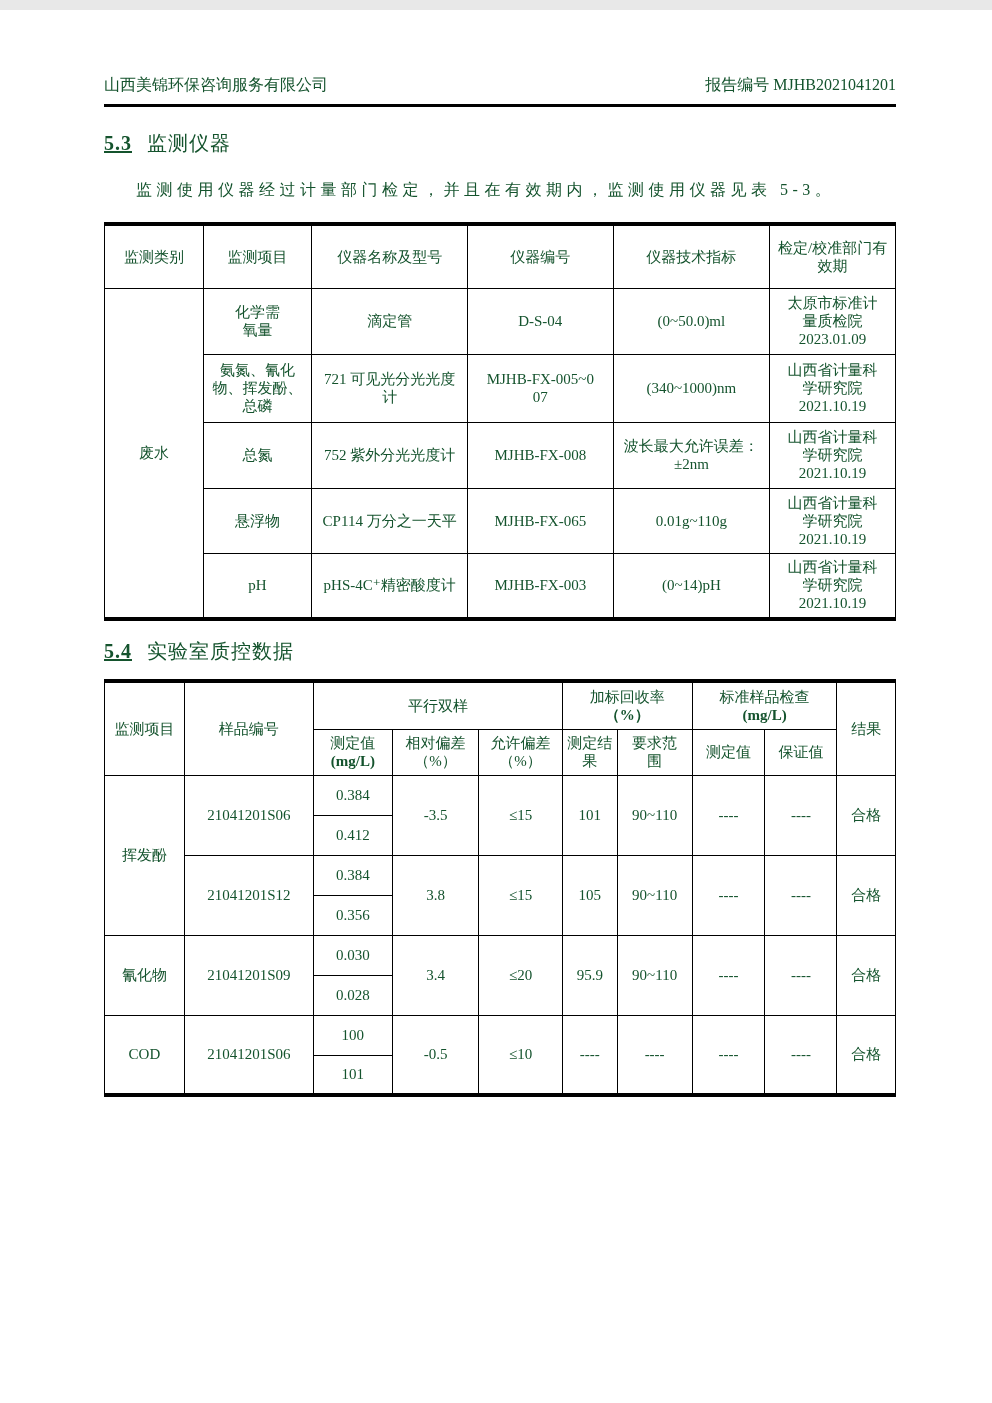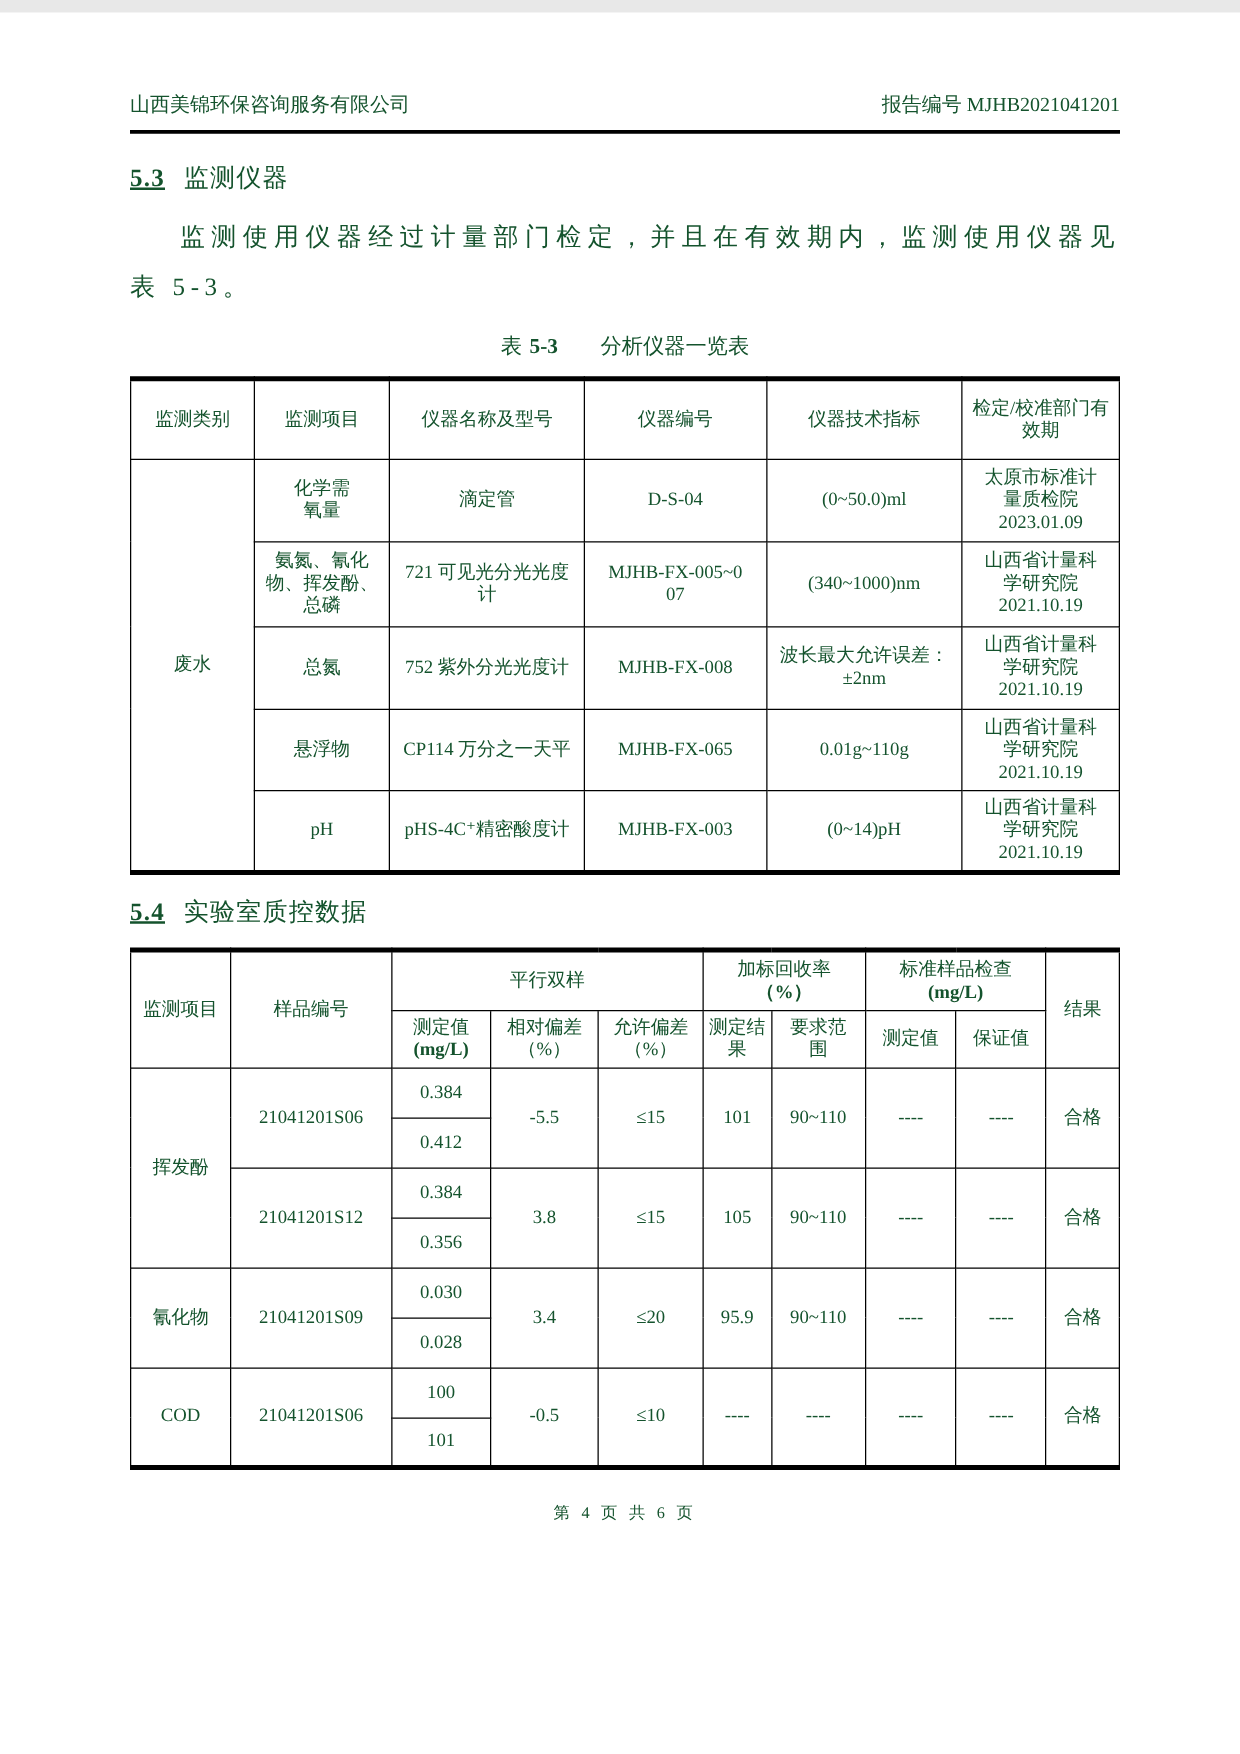--- a/index.html
+++ b/index.html
@@ -18,21 +18,21 @@
     display:flex;justify-content:space-between;align-items:flex-end;
     font-size:16px;line-height:22px;
     border-bottom:3px solid #000;
     padding-bottom:8px;
   }
   .sec-heading{margin-top:22px;font-size:20px;line-height:28px;letter-spacing:1px;}
   .sec-num{font-weight:bold;text-decoration:underline;}
   .sec-title{margin-left:9px;}
   .para{
     margin:13px 0 0 0;
-    font-size:20px;line-height:40px;
+    font-size:16px;line-height:40px;
     letter-spacing:4.5px;
     text-indent:2em;
     text-align:justify;
   }
   .caption{
     margin-top:15px;
     text-align:center;
     font-size:17px;line-height:24px;
   }
   .cap-num{font-weight:bold;margin-left:6px;}
@@ -78,23 +78,20 @@
     <span>报告编号 MJHB2021041201</span>
   </div>
 
   <div class="sec-heading">
     <span class="sec-num">5.3</span>
     <span class="sec-title">监测仪器</span>
   </div>
 
   <p class="para">监测使用仪器经过计量部门检定，并且在有效期内，监测使用仪器见表 5-3。</p>
 
-  <div class="caption">
-    <span>表</span><span class="cap-num">5-3</span><span class="cap-title">分析仪器一览表</span>
-  </div>
 
   <table class="t53">
     <colgroup>
       <col style="width:12.5%">
         <col style="width:13.7%">
         <col style="width:19.7%">
       <col style="width:18.4%">
         <col style="width:19.8%">
         <col style="width:15.9%">
     </colgroup>
@@ -213,21 +210,21 @@
             <div class="w3">要求范围</div>
           </th>
       <th>测定值</th>
       <th>保证值</th>
     </tr>
 
     <tr style="height:40px">
       <td rowspan="4">挥发酚</td>
       <td rowspan="2">21041201S06</td>
       <td>0.384</td>
-      <td rowspan="2">-5.5</td>
+      <td rowspan="2">-3.5</td>
       <td rowspan="2">≤15</td>
       <td rowspan="2">101</td>
       <td rowspan="2">90~110</td>
       <td rowspan="2">----</td>
       <td rowspan="2">----</td>
       <td rowspan="2">合格</td>
     </tr>
     <tr style="height:40px">
       <td>0.412</td>
     </tr>
@@ -273,17 +270,14 @@
       <td rowspan="2">----</td>
       <td rowspan="2">----</td>
       <td rowspan="2">合格</td>
     </tr>
     <tr style="height:40px">
       <td>101</td>
     </tr>
   </tbody>
     </table>
 
-  <div class="doc-footer">
-    <span>第 4 页 共 6 页</span>
-  </div>
 
 </div>
 
 </body></html>

